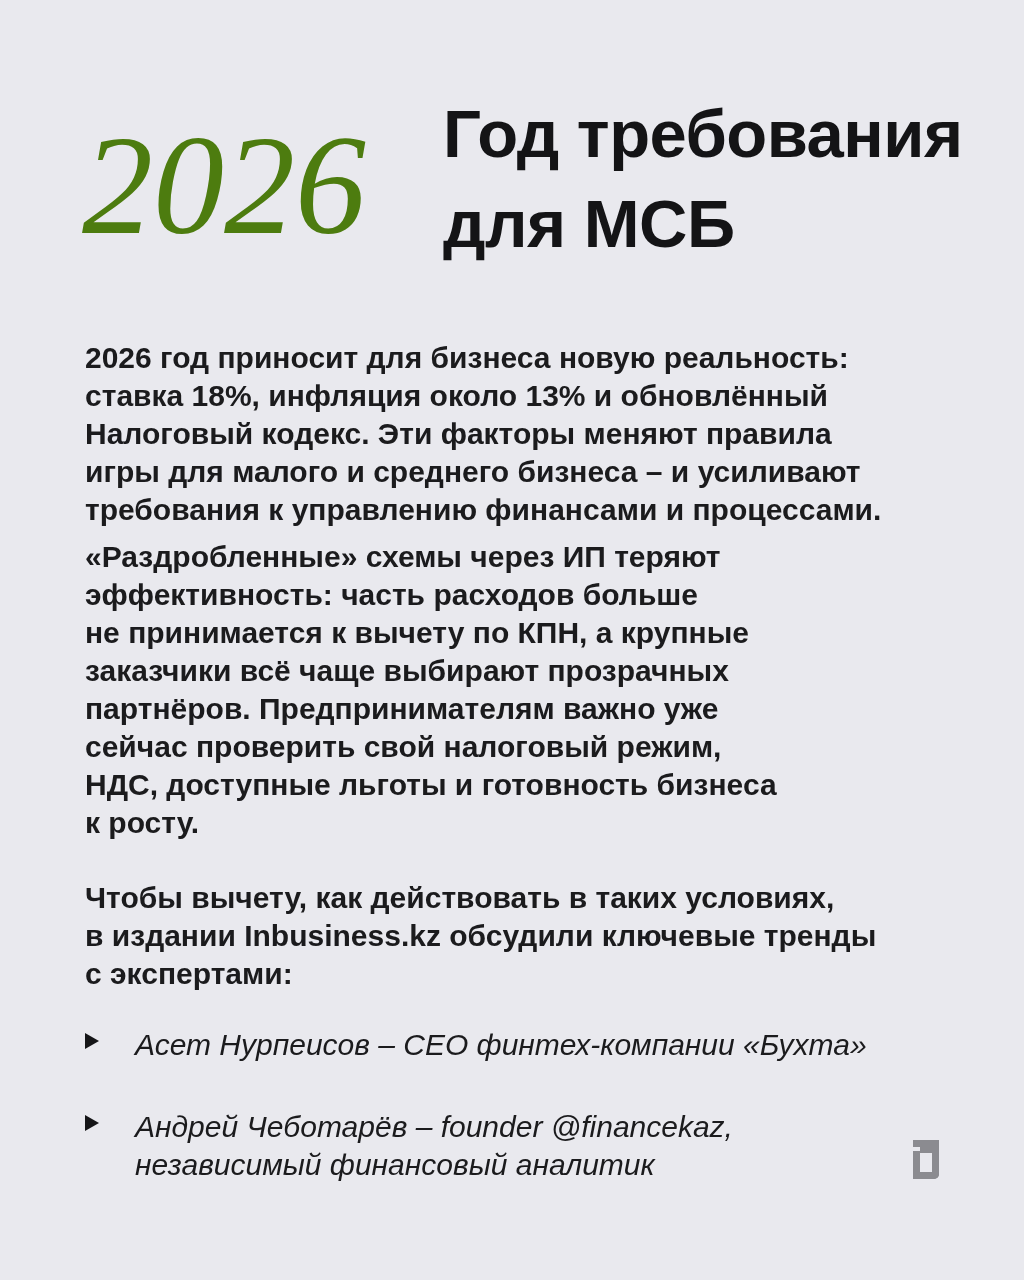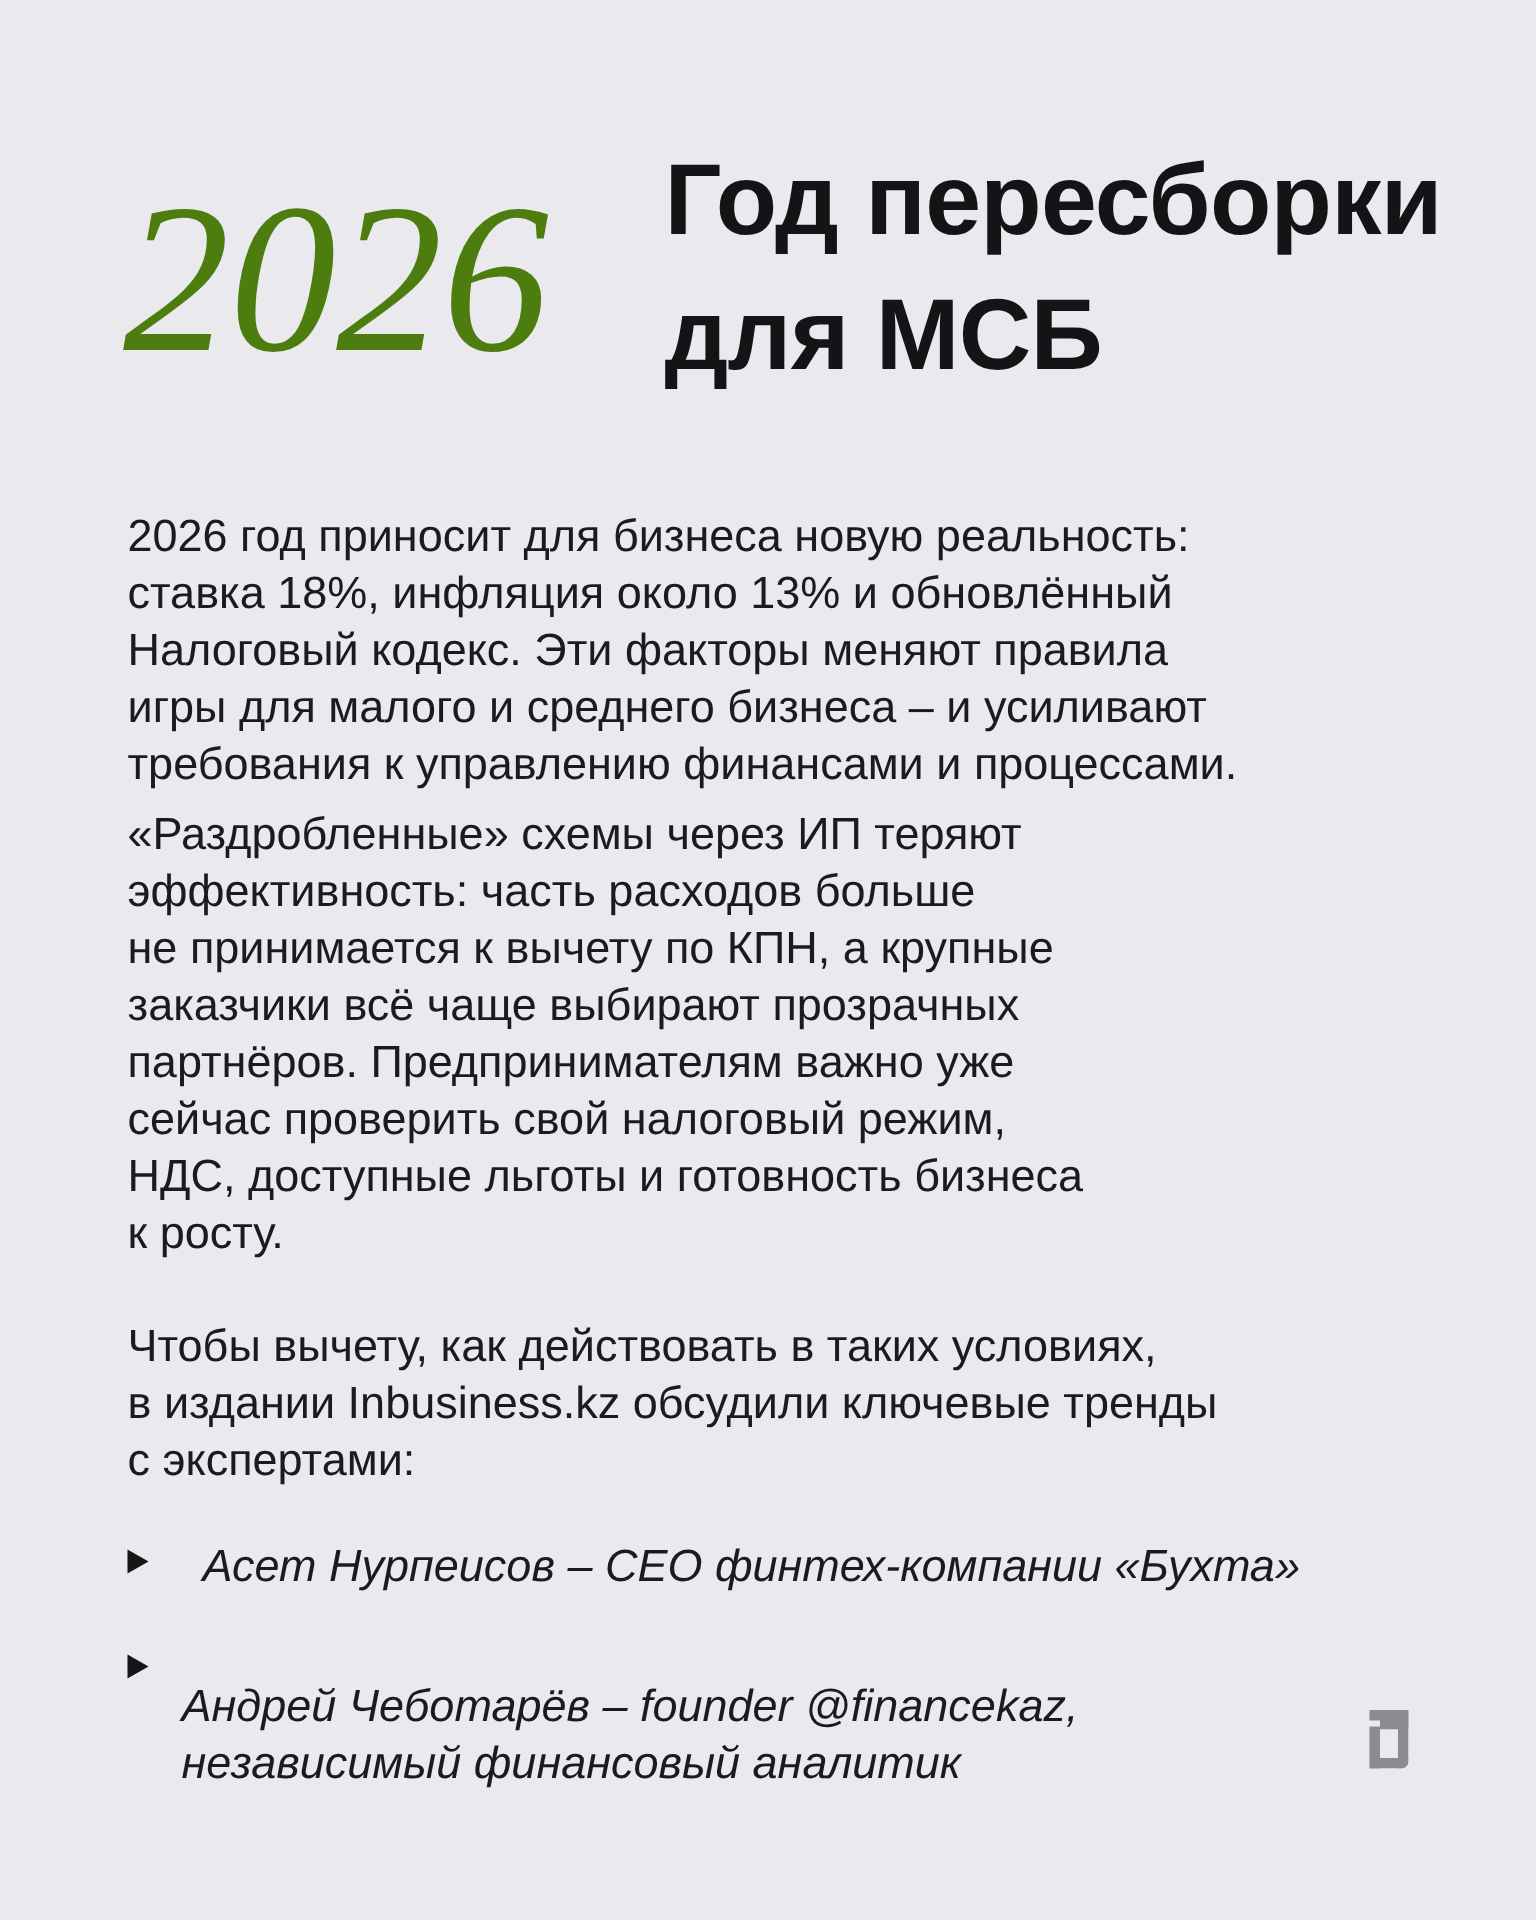--- a/index.html
+++ b/index.html
@@ -38,35 +38,36 @@
     margin: 0;
   }
   .para {
     position: absolute;
     left: 85px;
     font-size: 30px;
     line-height: 38px;
     white-space: pre;
     margin: 0;
     color: #1b1b1d;
+    font-weight: bold;
   }
   #para-1 { top: 339px; }
   #para-2 { top: 538px; }
   #para-3 { top: 879px; }
   .experts {
     position: absolute;
     left: 85px;
     top: 1026px;
     margin: 0;
     padding: 0;
     list-style: none;
     font-style: italic;
   }
   .expert { display: flex; align-items: flex-start; }
-  .expert + .expert { margin-top: 32px; flex-direction: column; }
+  .expert + .expert { margin-top: 44px; }
   .tri-icon {
     flex: none;
     width: 0;
     height: 0;
     border-left: 14px solid #151517;
     border-top: 8px solid transparent;
     border-bottom: 8px solid transparent;
     margin-top: 7px;
   }
   .expert-text {
@@ -95,21 +96,21 @@
     border-radius: 0 0 5px 0;
   }
 </style>
 </head>
 <body>
 
 <div class="card">
 
   <h1 class="year">2026</h1>
 
-  <h2 class="title">Год пересборки
+  <h2 class="title">Год требования
 для МСБ</h2>
 
   <p class="para" id="para-1">2026 год приносит для бизнеса новую реальность:
 ставка 18%, инфляция около 13% и обновлённый
 Налоговый кодекс. Эти факторы меняют правила
 игры для малого и среднего бизнеса – и усиливают
 требования к управлению финансами и процессами.</p>
 
   <p class="para" id="para-2">«Раздробленные» схемы через ИП теряют
 эффективность: часть расходов больше

